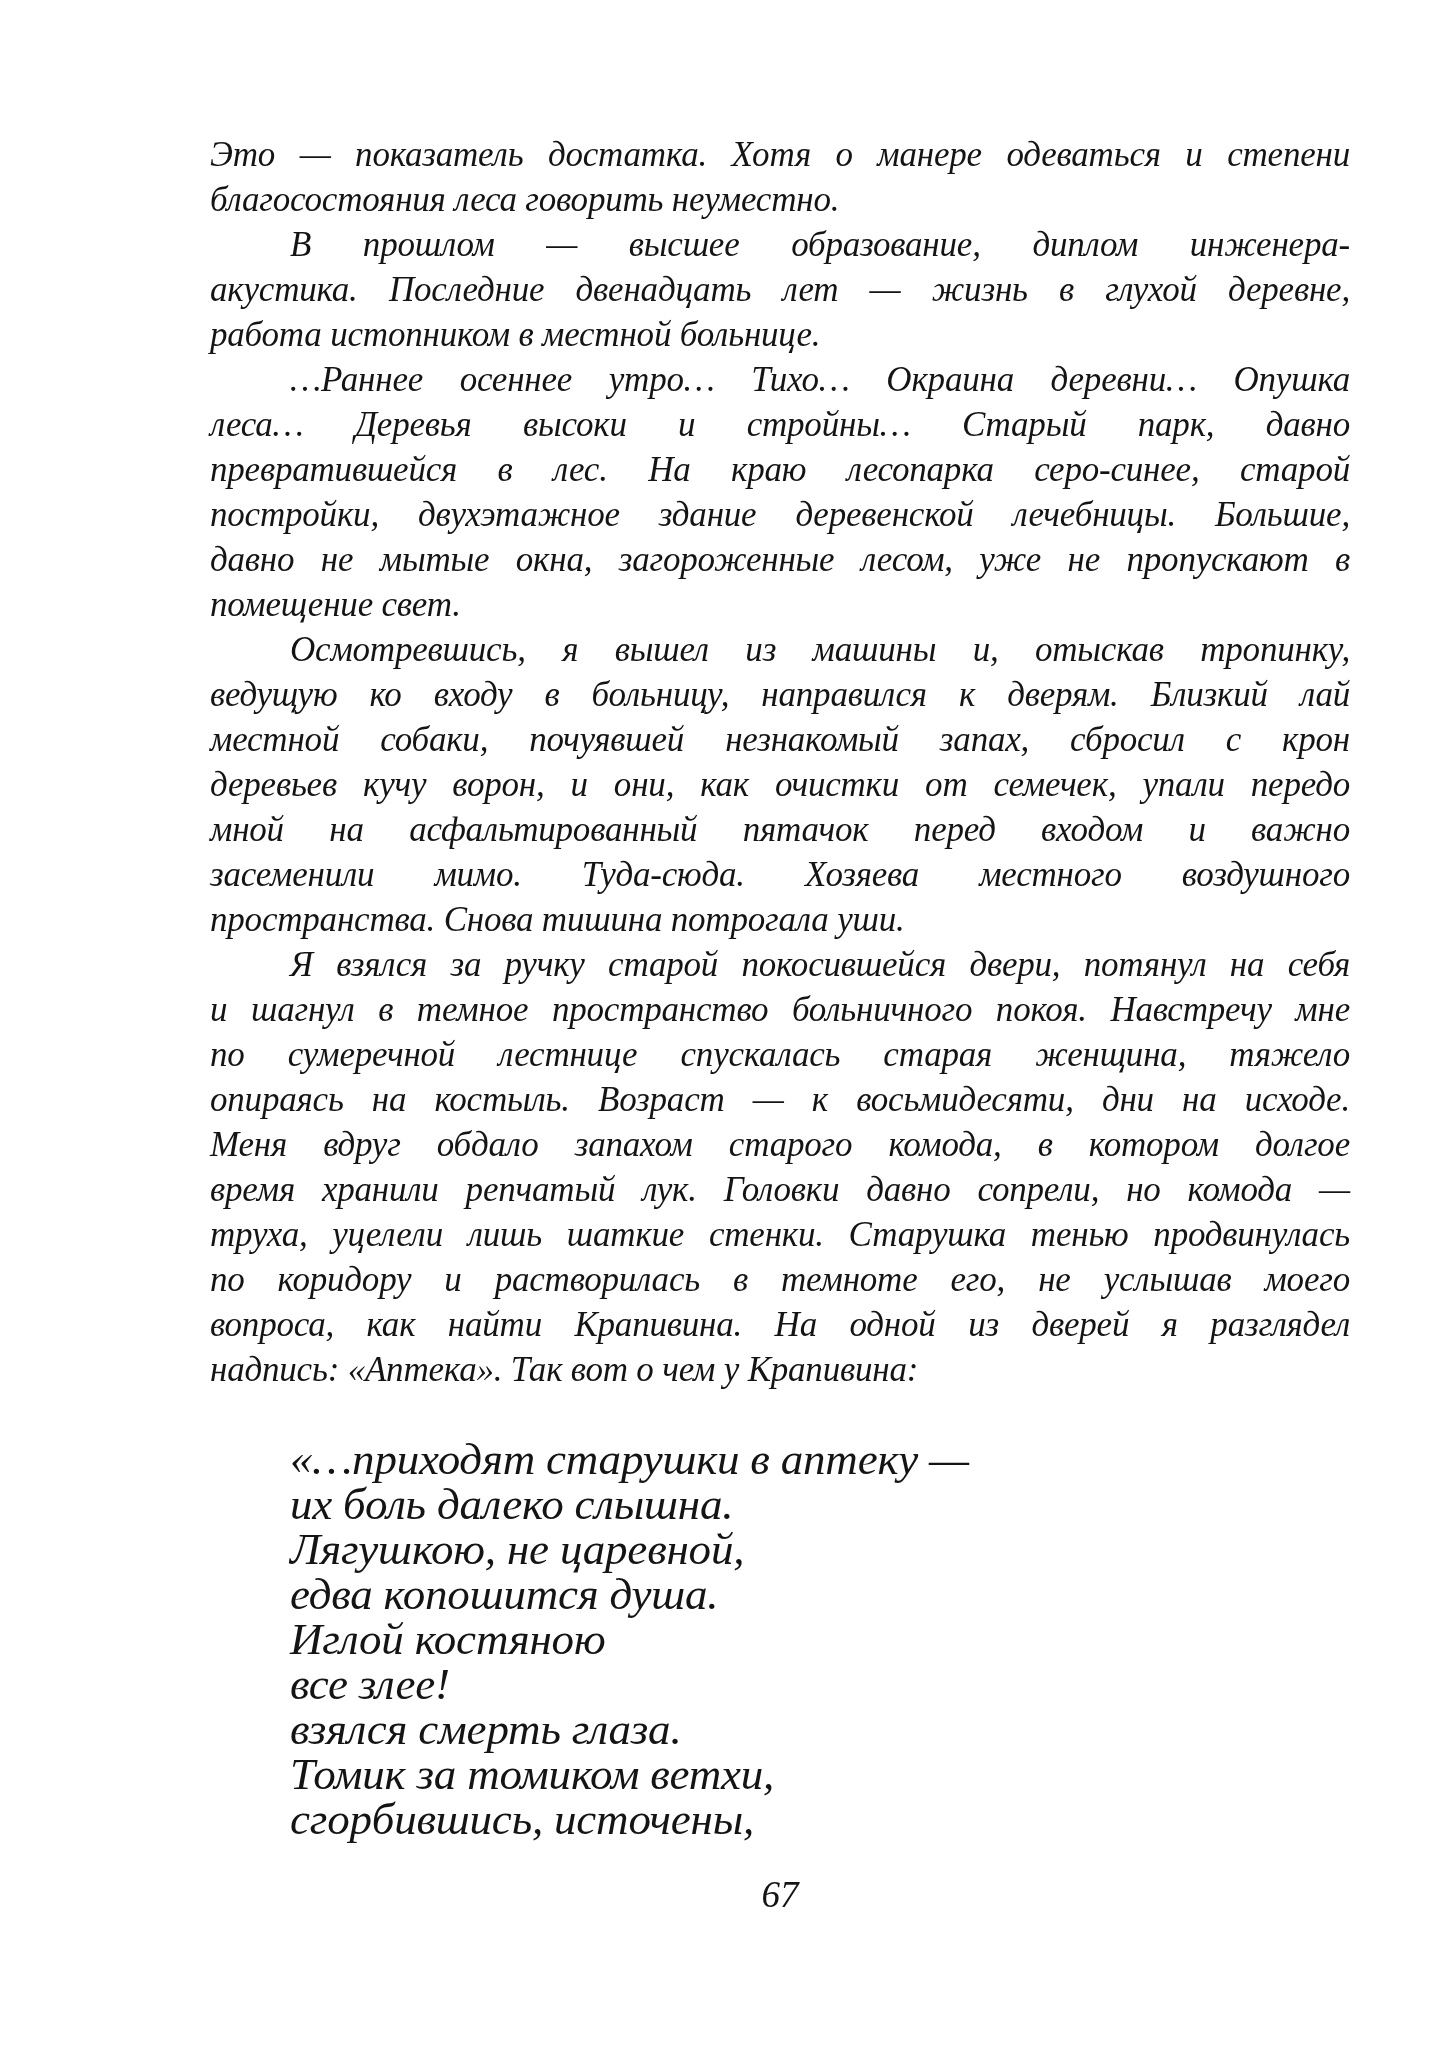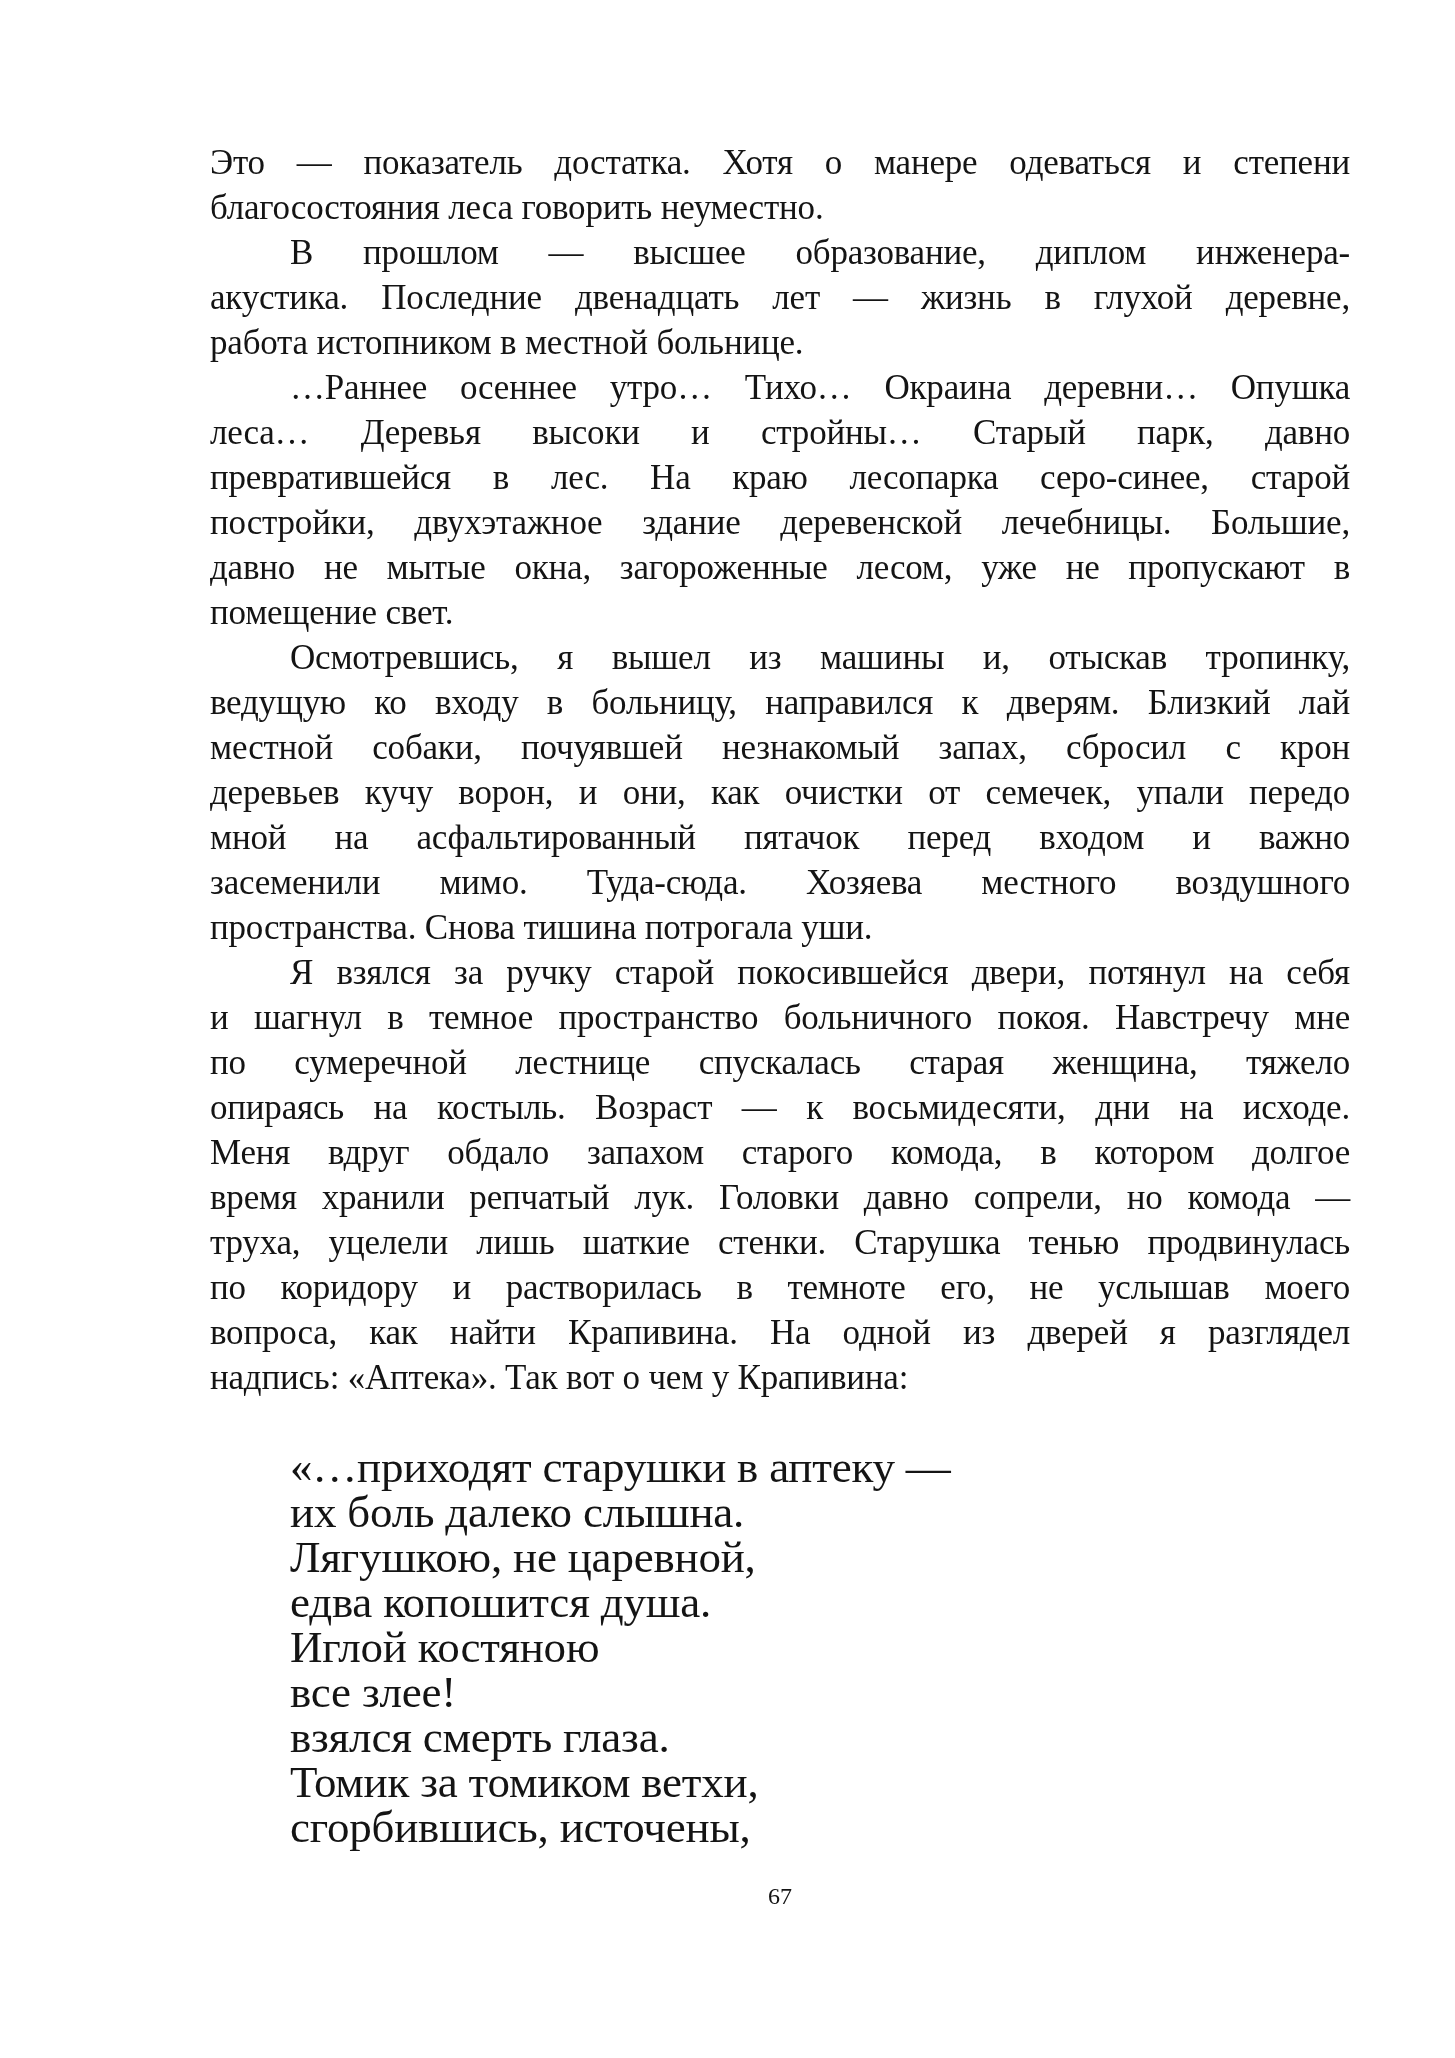--- a/index.html
+++ b/index.html
@@ -13,22 +13,23 @@
     height: 2058px;
     margin: 0 auto;
     background: #ffffff;
     color: #141414;
     font-family: "Liberation Serif", "DejaVu Serif", serif;
     overflow: hidden;
   }
   .text-block {
     position: absolute;
     left: 210px;
-    top: 140px;
+    top: 132px;
     width: 1140px;
+    font-style: italic;
   }
   .prose p {
     margin: 0;
     padding: 0;
   }
   .line {
     display: block;
     font-size: 35px;
     line-height: 45px;
     white-space: normal;
@@ -49,24 +50,24 @@
     margin-left: 80px;
   }
   .poem-line {
     display: block;
     font-size: 45px;
     line-height: 45px;
     text-align: left;
     letter-spacing: -0.2px;
   }
   .page-number {
-    margin-top: 26px;
+    margin-top: 33px;
     width: 100%;
     text-align: center;
-    font-size: 24px;
+    font-size: 37px;
     line-height: 40px;
   }
 </style>
 </head>
 <body>
 
 <div class="page">
   <main class="text-block">
     <section class="prose">
         <p>

